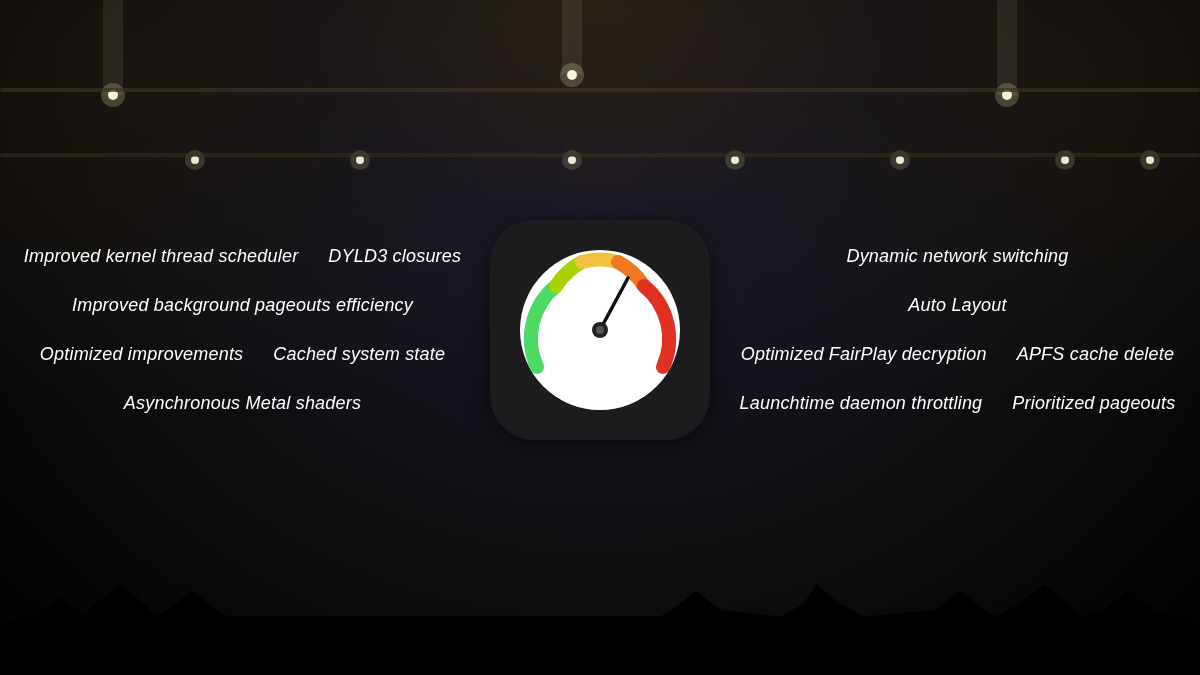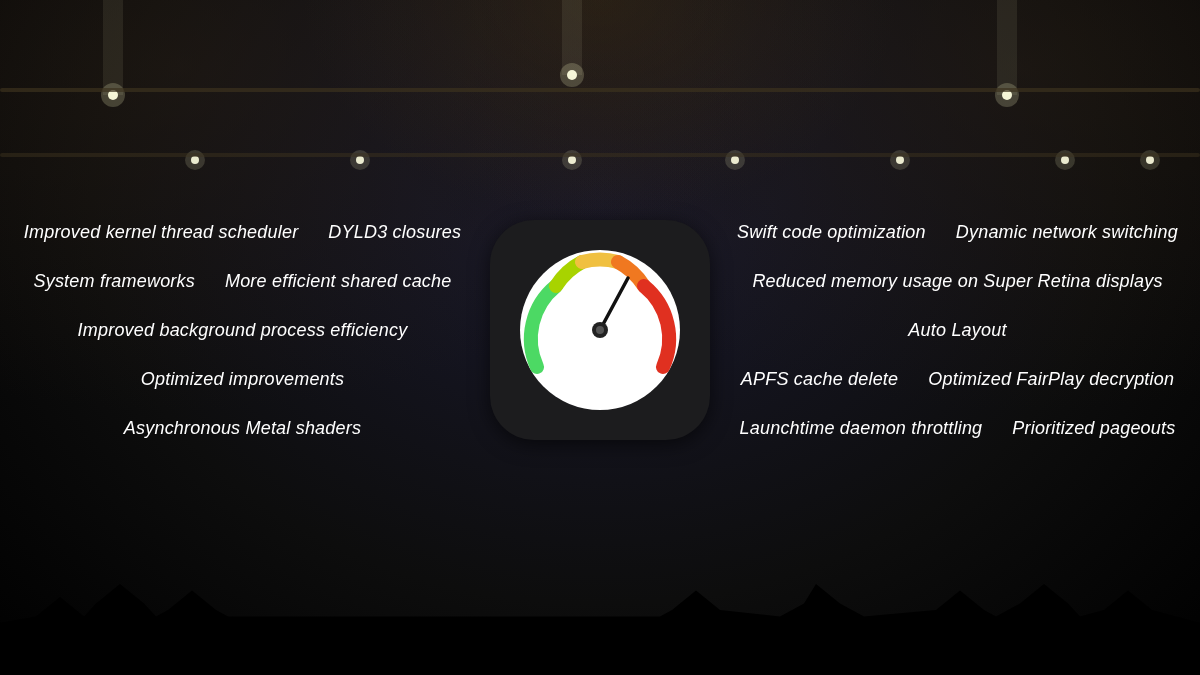--- a/index.html
+++ b/index.html
@@ -197,28 +197,25 @@
 </div>
 
 <div class="content">
 
   <div class="text-left">
     <div class="text-row">
       <span class="feature-text">Improved kernel thread scheduler</span>
       <span class="feature-text">DYLD3 closures</span>
     </div>
     <div class="text-row">
-      <span class="feature-text">System frameworks</span>
-      <span class="feature-text">More efficient shared cache</span>
-    </div>
-    <div class="text-row">
-      <span class="feature-text">Improved background process efficiency</span>
+      <span class="feature-text">Improved background pageouts efficiency</span>
     </div>
     <div class="text-row">
       <span class="feature-text">Optimized improvements</span>
+      <span class="feature-text">Cached system state</span>
     </div>
     <div class="text-row">
       <span class="feature-text">Asynchronous Metal shaders</span>
     </div>
   </div>
 
   <div class="speedometer-container">
     <div class="speedometer-bg">
       <svg class="speedometer-svg" viewBox="0 0 180 180">
 
@@ -237,32 +234,28 @@
         <line x1="90" y1="90" x2="118" y2="38" stroke="#111" stroke-width="3.5" stroke-linecap="round"></line>
 
         <circle cx="90" cy="90" r="8" fill="#222"></circle>
         <circle cx="90" cy="90" r="4" fill="#555"></circle>
       </svg>
     </div>
   </div>
 
   <div class="text-right">
     <div class="text-row">
-      <span class="feature-text">Swift code optimization</span>
       <span class="feature-text">Dynamic network switching</span>
     </div>
     <div class="text-row">
-      <span class="feature-text">Reduced memory usage on Super Retina displays</span>
-    </div>
-    <div class="text-row">
       <span class="feature-text">Auto Layout</span>
     </div>
     <div class="text-row">
+      <span class="feature-text">Optimized FairPlay decryption</span>
       <span class="feature-text">APFS cache delete</span>
-      <span class="feature-text">Optimized FairPlay decryption</span>
     </div>
     <div class="text-row">
       <span class="feature-text">Launchtime daemon throttling</span>
       <span class="feature-text">Prioritized pageouts</span>
     </div>
   </div>
 
 </div>
 
 <div class="audience"></div>

